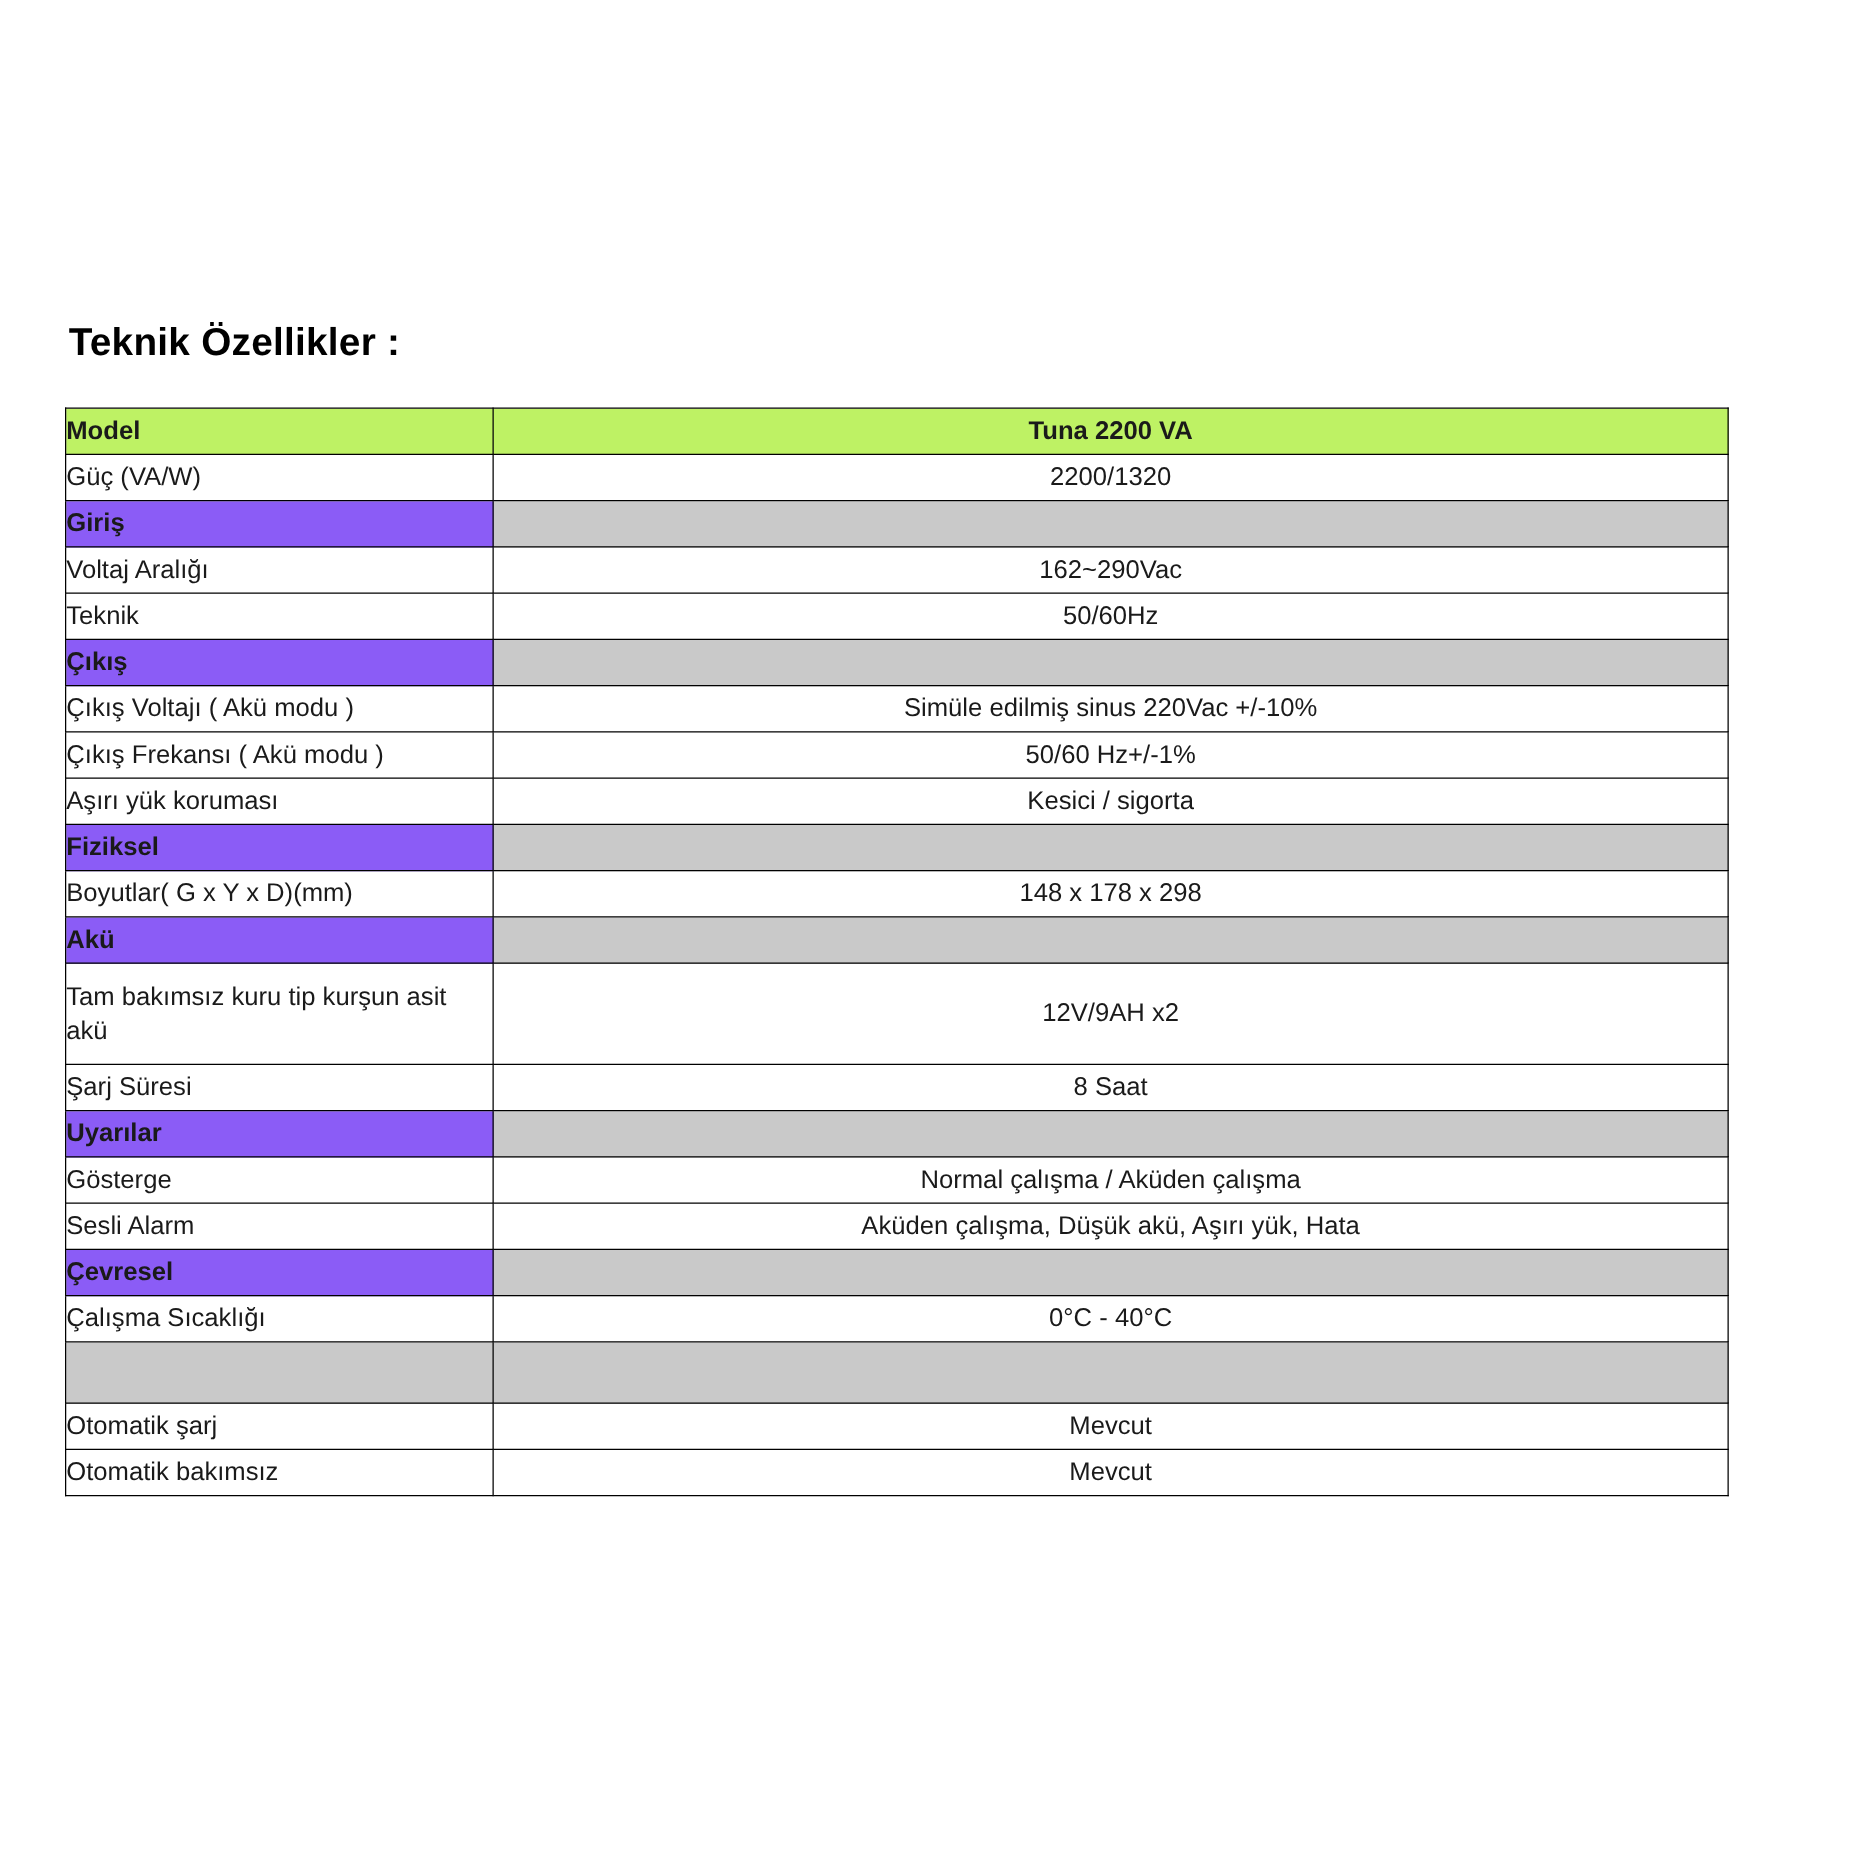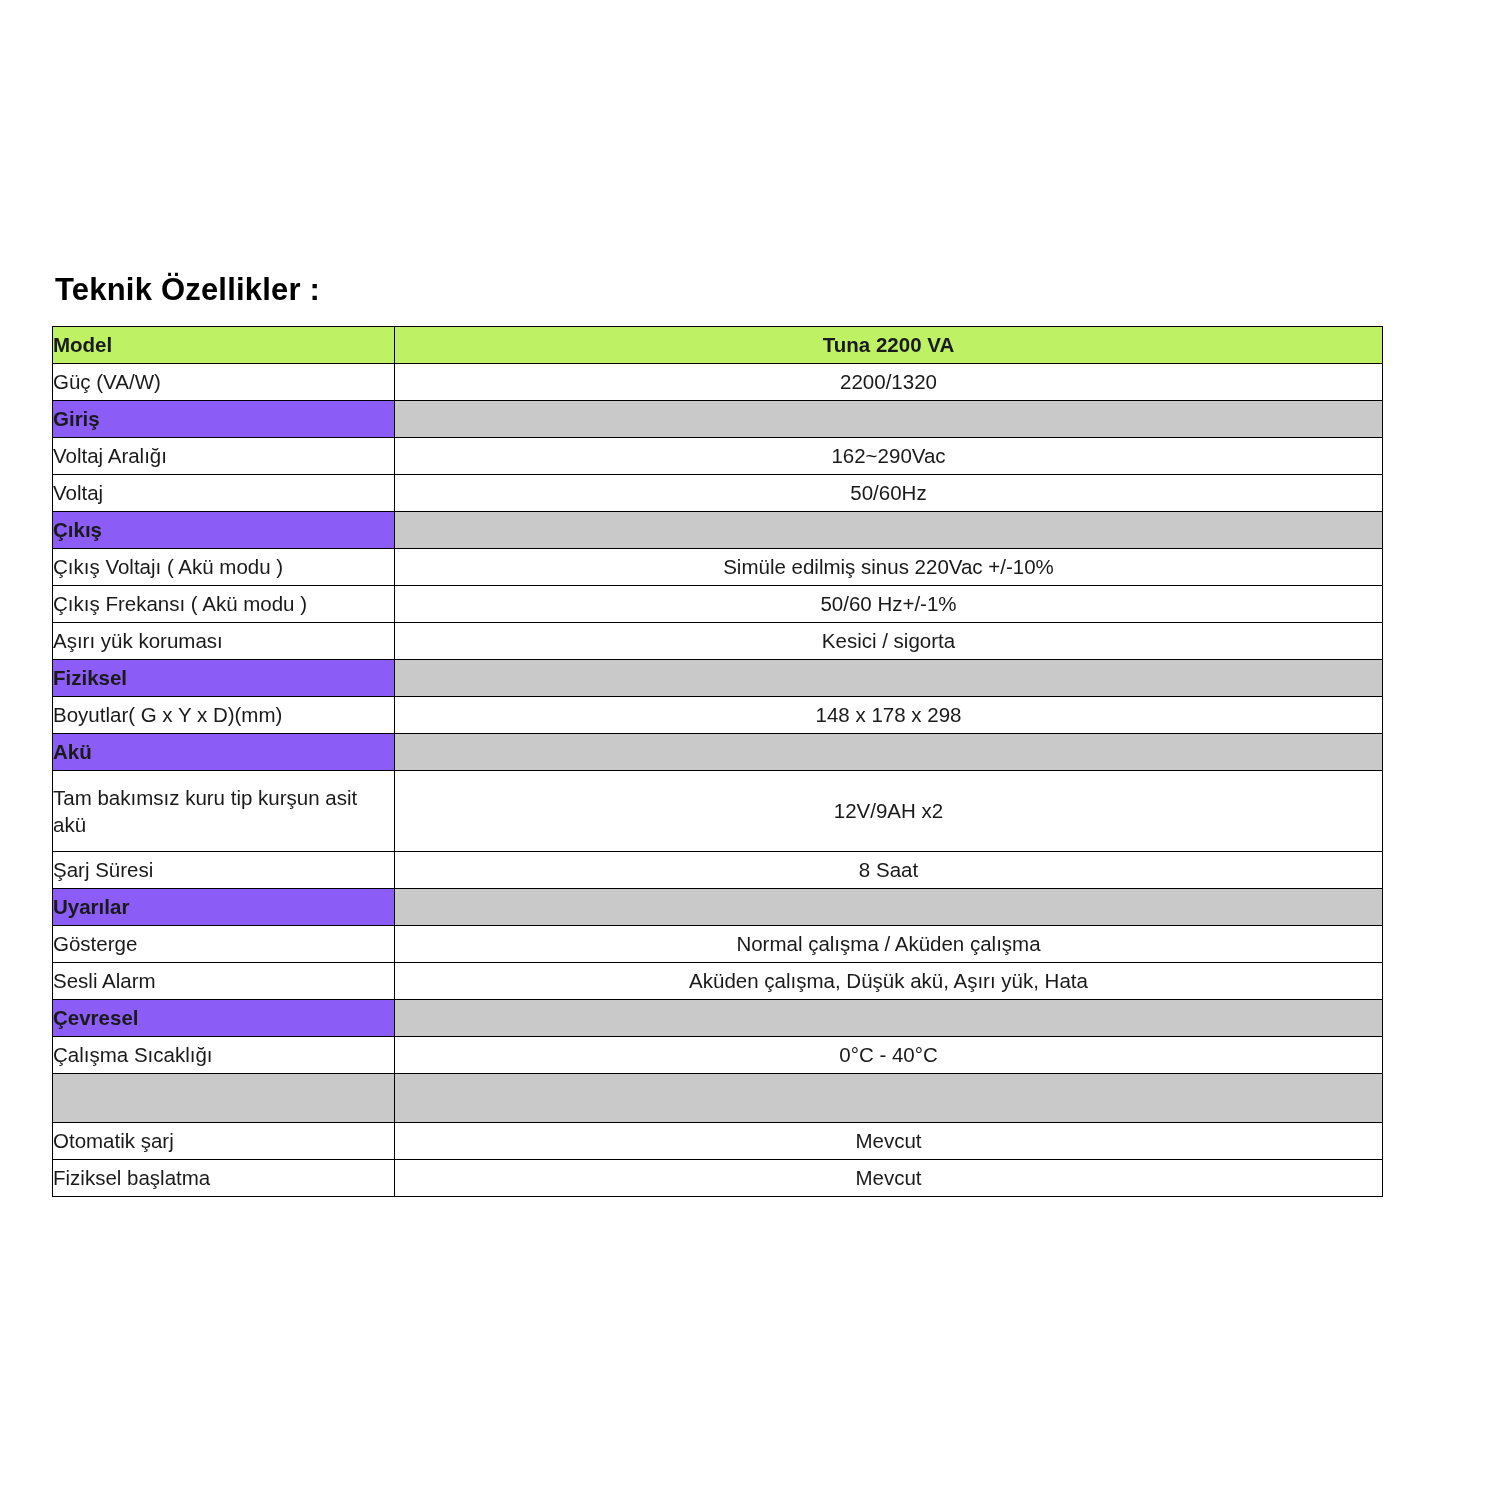--- a/index.html
+++ b/index.html
@@ -18,21 +18,21 @@
   .page {
     position: absolute;
     left: 0;
     top: 0;
     width: 1500px;
     height: 1500px;
   }
   .doc-title {
     position: absolute;
     left: 55px;
-    top: 272px;
+    top: 256px;
     font-size: 31px;
     font-weight: bold;
     letter-spacing: 0.2px;
     color: #000000;
     text-align: right;
   }
   table.spec {
     position: absolute;
     left: 52px;
     top: 326px;
@@ -102,21 +102,21 @@
       </tr>
       <tr class="section">
         <td class="label">Giriş</td>
         <td class="value"></td>
       </tr>
       <tr>
         <td class="label">Voltaj Aralığı</td>
         <td class="value">162~290Vac</td>
       </tr>
       <tr>
-        <td class="label">Voltaj</td>
+        <td class="label">Teknik</td>
         <td class="value">50/60Hz</td>
       </tr>
       <tr class="section">
         <td class="label">Çıkış</td>
         <td class="value"></td>
       </tr>
       <tr>
         <td class="label">Çıkış Voltajı ( Akü modu )</td>
         <td class="value">Simüle edilmiş sinus 220Vac +/-10%</td>
       </tr>
@@ -170,19 +170,19 @@
       </tr>
       <tr class="blank">
         <td class="label"></td>
         <td class="value"></td>
       </tr>
       <tr>
         <td class="label">Otomatik şarj</td>
         <td class="value">Mevcut</td>
       </tr>
       <tr>
-        <td class="label">Fiziksel başlatma</td>
+        <td class="label">Otomatik bakımsız</td>
         <td class="value">Mevcut</td>
       </tr>
     </tbody>
   </table>
 
 </div>
 
 </body></html>

